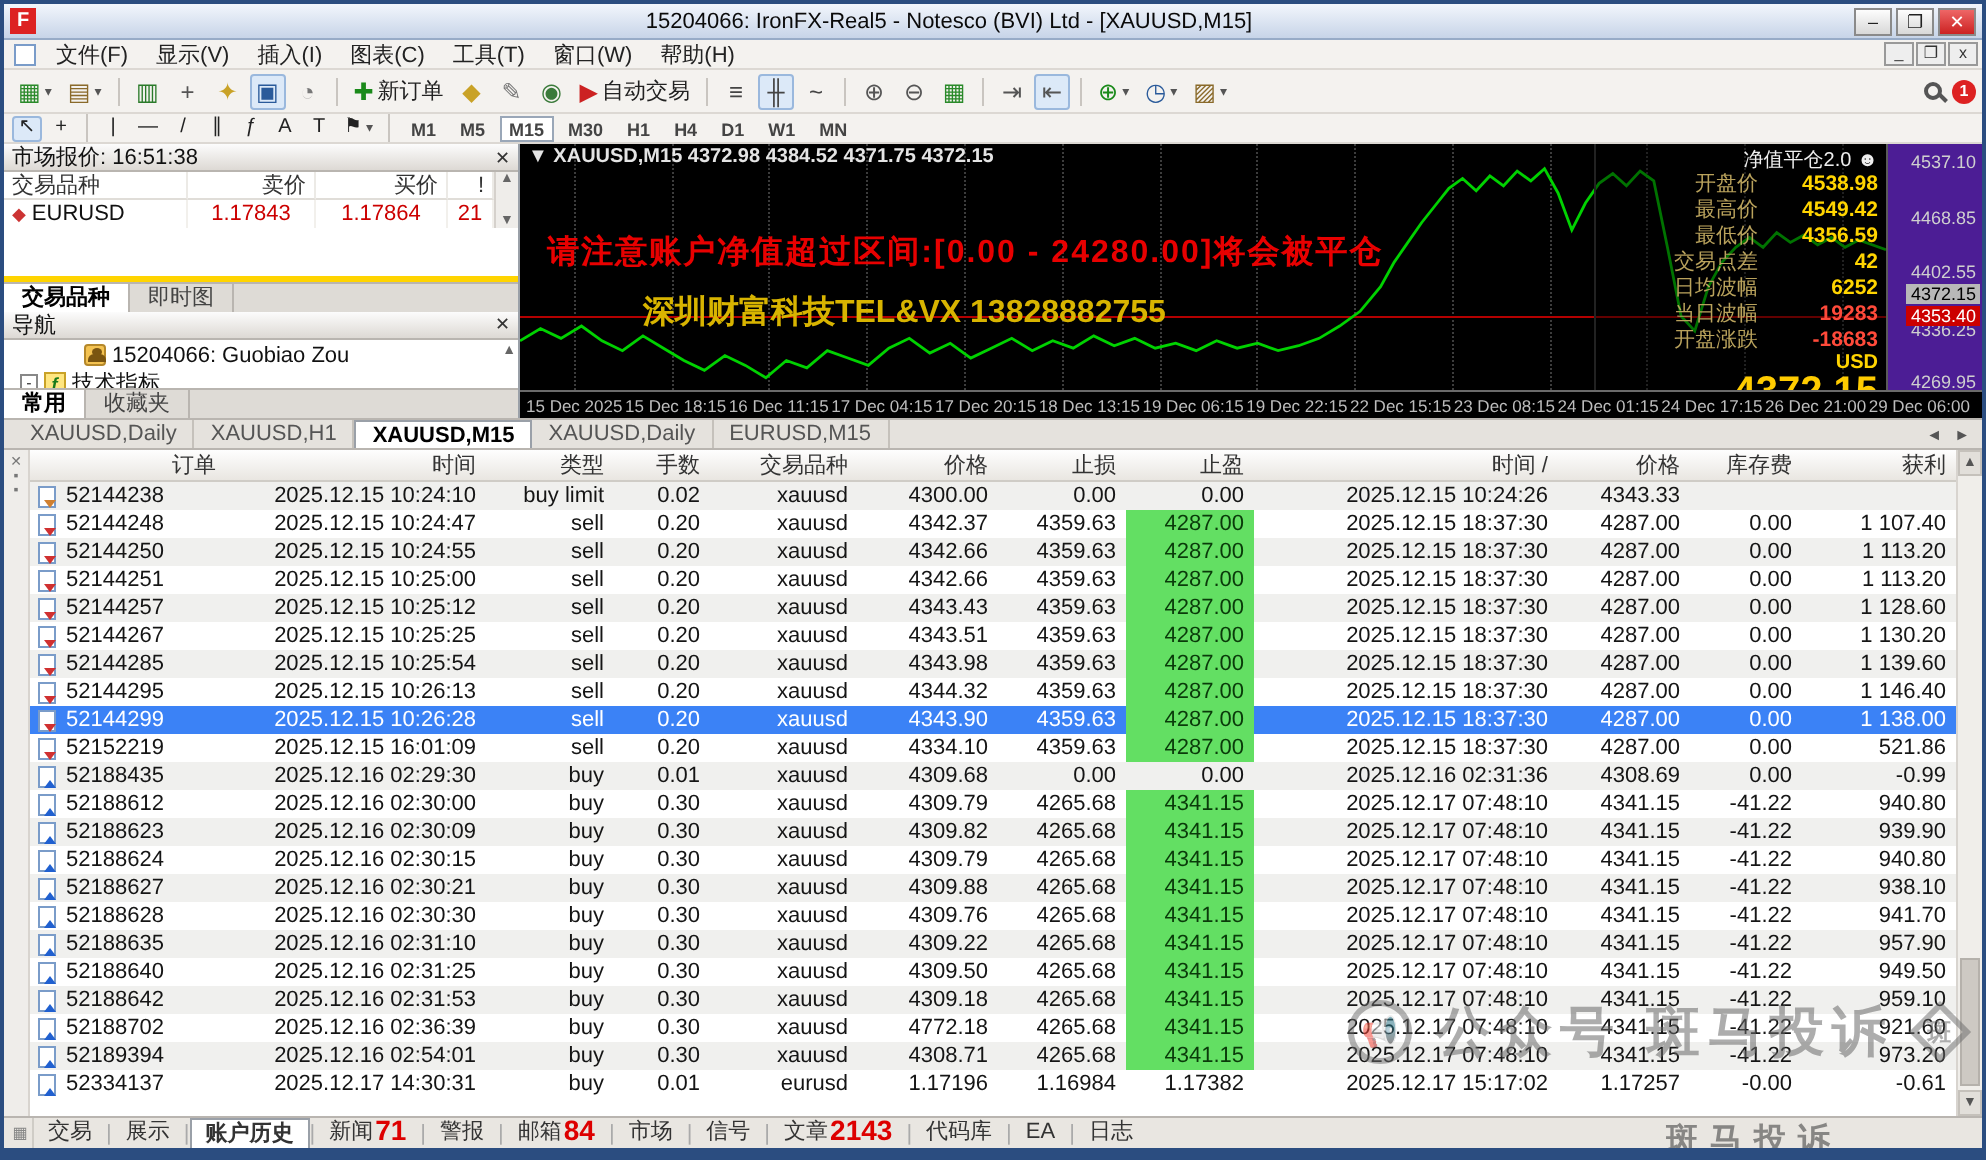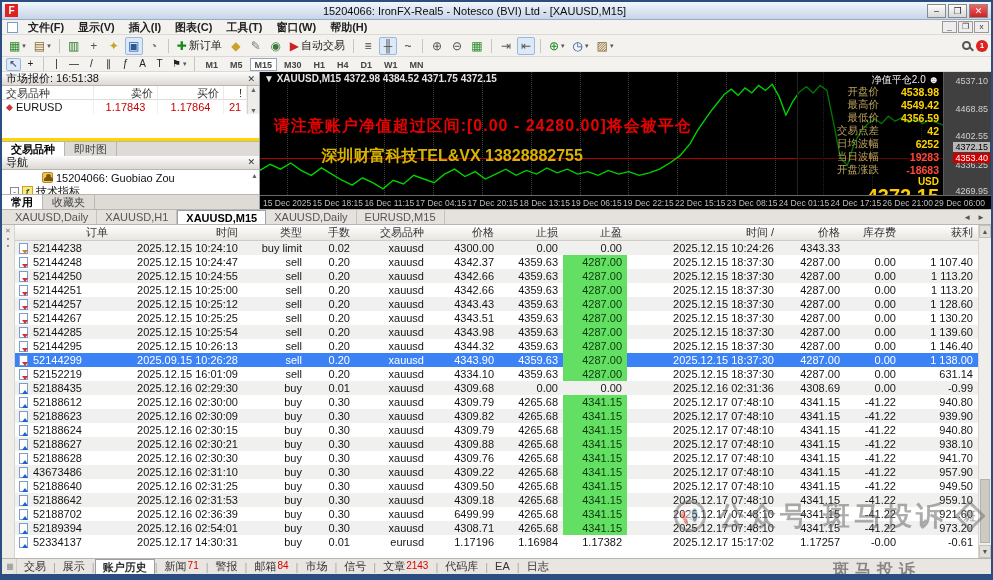--- a/index.html
+++ b/index.html
@@ -12,21 +12,21 @@
   .titlebar { height:18px; background:linear-gradient(#f2f6fc,#c7d4e8); display:flex; align-items:center; padding:0 3px; border-bottom:1px solid #97abc7; flex:0 0 auto; }
   .app-icon { width:13px; height:13px; background:#d22; color:#fff; font-size:10px; font-weight:bold; display:flex; align-items:center; justify-content:center; margin-right:4px; }
   .title { flex:1; text-align:center; font-size:11px; color:#0a0a0a; white-space:nowrap; overflow:hidden; }
   .winbtns { display:flex; gap:2px; }
   .winbtn { width:19px; height:14px; background:linear-gradient(#fdfdfd,#d8d8d8); border:1px solid #8a8a8a; font-size:9px; line-height:12px; text-align:center; color:#222; }
   .winbtn.close { background:linear-gradient(#e66,#c22); color:#fff; }
 
   
   .menubar { height:15px; background:#f4f2ef; display:flex; align-items:center; font-size:11px; color:#222; border-bottom:1px solid #dcd8d3; padding:0 2px; flex:0 0 auto; }
   .menu-doc-icon { width:11px; height:11px; border:1px solid #7a9cc9; background:#fff; margin:0 3px; }
-  .menu-item { padding:0 7px; white-space:nowrap;font-weight:bold; }
+  .menu-item { padding:0 7px; white-space:nowrap; }
   .mdi-btns { margin-left:auto; display:flex; gap:1px; }
   .mdi-btn { width:15px; height:12px; border:1px solid #999; background:#eee; font-size:8px; line-height:10px; text-align:center; color:#333; }
 
   
   .tb { background:#f4f2ef; display:flex; align-items:center; border-bottom:1px solid #dcd8d3; padding:0 3px; flex:0 0 auto; }
   .tb1 { height:22px; } .tb2 { height:15px; }
   .tbtn { height:18px; min-width:18px; padding:0 2px; display:flex; align-items:center; justify-content:center; gap:2px; margin:0 1px; border:1px solid transparent; border-radius:2px; }
   .tb2 .tbtn { height:13px; min-width:15px; }
   .tbtn.pressed { background:#dcE9f8; border-color:#9ab8dd; }
   .tbtn .glyph { font-size:12px; line-height:1; }
@@ -69,21 +69,21 @@
   
   .chartcol { flex:1; display:flex; flex-direction:column; background:#000; position:relative; }
   .chart-body { flex:1; display:flex; position:relative; }
   .plot { flex:1; position:relative; overflow:hidden; }
   .chart-header { position:absolute; top:1px; left:4px; font-size:10px; font-weight:bold; color:#e4e4e4; z-index:5; }
   .gridline { position:absolute; top:0; bottom:0; width:0; border-left:1px dotted #3c3c3c; }
   .warn1 { position:absolute; top:36%; left:2%; font-size:16px; font-weight:bold; color:#e80000; white-space:nowrap; z-index:4; letter-spacing:1px; }
   .warn2 { position:absolute; top:60%; left:9%; font-size:16px; font-weight:bold; color:#d8b400; white-space:nowrap; z-index:4; }
   .redline { position:absolute; left:0; right:0; top:70%; border-top:1px solid #b40000; z-index:2; }
   .spark { position:absolute; inset:0; width:100%; height:100%; z-index:3; }
-  .axis { width:48px; background:#404040; border-left:1px solid #5a5a5a; position:relative; font-size:9px; color:#cfcfcf; }
+  .axis { width:48px; background:#4c1d95; border-left:1px solid #5a5a5a; position:relative; font-size:9px; color:#cfcfcf; }
   .plabel { position:absolute; right:3px; transform:translateY(-50%); }
   .pbox { position:absolute; right:1px; transform:translateY(-50%); padding:0 2px; }
   .pbox.bid { background:#b8b8b8; color:#000; }
   .pbox.line { background:#c00; color:#fff; }
   .infopanel { position:absolute; top:0; right:0; width:146px; background:rgba(0,0,0,0.45); z-index:6; padding:1px 4px 2px 4px; border-left:1px solid #222; }
   .inforow { display:flex; justify-content:flex-end; gap:8px; font-size:10.5px; height:13px; align-items:center; }
   .inforow .lab { color:#b9a25c; }
   .inforow .val { font-weight:bold; color:#ffd400; min-width:52px; text-align:right; }
   .inforow .val.r { color:#ff4a3a; }
   .info-title { color:#eee; font-size:10px; text-align:right; height:12px; }
@@ -121,21 +121,21 @@
   .doc.buy::after { bottom:-1px; border-left:3px solid transparent; border-right:3px solid transparent; border-bottom:4px solid #2060d0; }
   .doc.balance::after { bottom:1px; border-top:3px solid transparent; border-bottom:3px solid transparent; border-left:4px solid #1a9a1a; }
   .doc.pending::after { bottom:-1px; border-left:3px solid transparent; border-right:3px solid transparent; border-top:4px solid #d08030; }
 
   
   .btabs { height:16px; background:#e9e6e1; border-top:1px solid #b9b5b0; display:flex; align-items:stretch; font-size:11px; color:#333; flex:0 0 auto; padding-left:2px; }
   .btab-grip { width:13px; display:flex; align-items:center; justify-content:center; font-size:8px; color:#888; border-right:1px solid #cfccc6; }
   .btab { padding:0 7px; display:flex; align-items:center; gap:1px; line-height:15px; white-space:nowrap; }
   .btab.active { background:#fff; border:1px solid #9aa0a8; border-bottom:none; font-weight:bold; }
   .bsep { color:#aaa; align-self:center; }
-  .badge { color:#d00; font-size:10px; align-self:flex-end; padding-bottom:1px; font-weight:normal; }
+  .badge { color:#d00; font-size:14px; align-self:flex-end; padding-bottom:1px; font-weight:bold; }
 
   
   .watermark { position:absolute; right:10px; bottom:24px; display:flex; align-items:center; gap:12px; pointer-events:none; z-index:20;
     color:rgba(105,105,105,0.55); font-size:27px; font-weight:bold; letter-spacing:4px; }
   .wm-circ { width:32px; height:32px; border:3px solid rgba(105,105,105,0.5); border-radius:50%; display:flex; align-items:center; justify-content:center; font-size:15px; letter-spacing:0; }
   .wm-diam { font-size:24px; letter-spacing:0; transform:rotate(45deg); border:3px solid rgba(105,105,105,0.5); width:22px; height:22px; display:flex; align-items:center; justify-content:center; }
   .wm-diam span { transform:rotate(-45deg); font-size:12px; }
   .watermark2 { position:absolute; right:70px; bottom:-7px; font-size:16px; font-weight:bold; color:rgba(70,70,70,0.6); z-index:20; pointer-events:none; letter-spacing:6px; }
 </style>
 </head>
@@ -620,21 +620,21 @@
             <div>2025.12.15 18:37:30</div>
             <div>4287.00</div>
             <div>0.00</div>
             <div>1 146.40</div>
           </div>
           <div class="orow alt sel">
             <div class="cicon">
               <span class="doc sell"></span>
             </div>
             <div class="cid">52144299</div>
-            <div>2025.09.15 10:26:28</div>
+            <div>2025.12.15 10:26:28</div>
             <div>sell</div>
             <div>0.20</div>
             <div>xauusd</div>
             <div>4343.90</div>
             <div>4359.63</div>
             <div class="cell-green">4287.00</div>
             <div>2025.12.15 18:37:30</div>
             <div>4287.00</div>
             <div>0.00</div>
             <div>1 138.00</div>
@@ -647,21 +647,21 @@
             <div>2025.12.15 16:01:09</div>
             <div>sell</div>
             <div>0.20</div>
             <div>xauusd</div>
             <div>4334.10</div>
             <div>4359.63</div>
             <div class="cell-green">4287.00</div>
             <div>2025.12.15 18:37:30</div>
             <div>4287.00</div>
             <div>0.00</div>
-            <div>631.14</div>
+            <div>521.86</div>
           </div>
           <div class="orow alt">
             <div class="cicon">
               <span class="doc buy"></span>
             </div>
             <div class="cid">52188435</div>
             <div>2025.12.16 02:29:30</div>
             <div>buy</div>
             <div>0.01</div>
             <div>xauusd</div>
@@ -755,21 +755,21 @@
             <div class="cell-green">4341.15</div>
             <div>2025.12.17 07:48:10</div>
             <div>4341.15</div>
             <div>-41.22</div>
             <div>941.70</div>
           </div>
           <div class="orow alt">
             <div class="cicon">
               <span class="doc buy"></span>
             </div>
-            <div class="cid">43673486</div>
+            <div class="cid">52188635</div>
             <div>2025.12.16 02:31:10</div>
             <div>buy</div>
             <div>0.30</div>
             <div>xauusd</div>
             <div>4309.22</div>
             <div>4265.68</div>
             <div class="cell-green">4341.15</div>
             <div>2025.12.17 07:48:10</div>
             <div>4341.15</div>
             <div>-41.22</div>
@@ -811,21 +811,21 @@
           </div>
           <div class="orow">
             <div class="cicon">
               <span class="doc buy"></span>
             </div>
             <div class="cid">52188702</div>
             <div>2025.12.16 02:36:39</div>
             <div>buy</div>
             <div>0.30</div>
             <div>xauusd</div>
-            <div>6499.99</div>
+            <div>4772.18</div>
             <div>4265.68</div>
             <div class="cell-green">4341.15</div>
             <div>2025.12.17 07:48:10</div>
             <div>4341.15</div>
             <div>-41.22</div>
             <div>921.60</div>
           </div>
           <div class="orow alt">
             <div class="cicon">
               <span class="doc buy"></span>

